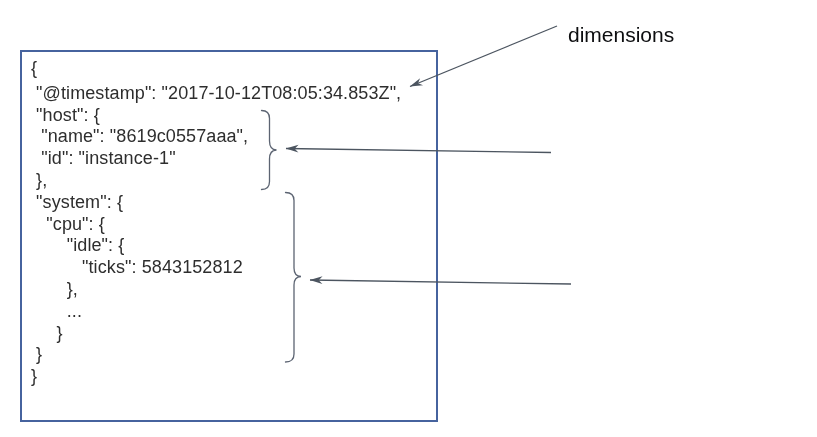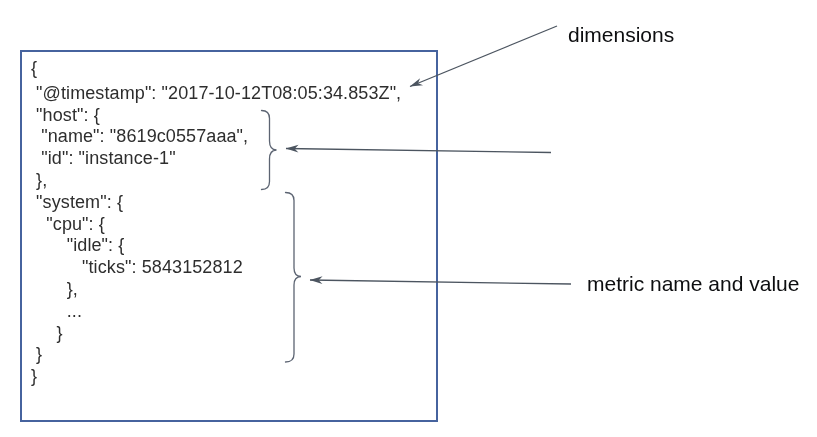--- a/index.html
+++ b/index.html
@@ -93,21 +93,20 @@
       <div class="code-line">       "idle": {</div>
       <div class="code-line">          "ticks": 5843152812</div>
       <div class="code-line">       },</div>
       <div class="code-line">       ...</div>
       <div class="code-line">     }</div>
       <div class="code-line"> }</div>
       <div class="code-line">}</div>
     </div>
 
   <div class="annotation-label label-timestamp">dimensions</div>
-  <div class="annotation-label label-metric">metric name and value</div>
 
   <svg class="overlay" viewBox="0 0 817 437" xmlns="http://www.w3.org/2000/svg">
     <defs>
       <marker id="arrowhead" viewBox="0 0 14 10" refX="13.5" refY="5" markerWidth="14" markerHeight="10" markerUnits="userSpaceOnUse" orient="auto">
         <path class="arrowhead" d="M13.8,5 L1,1.1 L4.8,5 L1,8.9 Z"></path>
       </marker>
     </defs>
 
     <line class="arrow-line" x1="557" y1="26" x2="410" y2="86.5" marker-end="url(#arrowhead)"></line>
 

